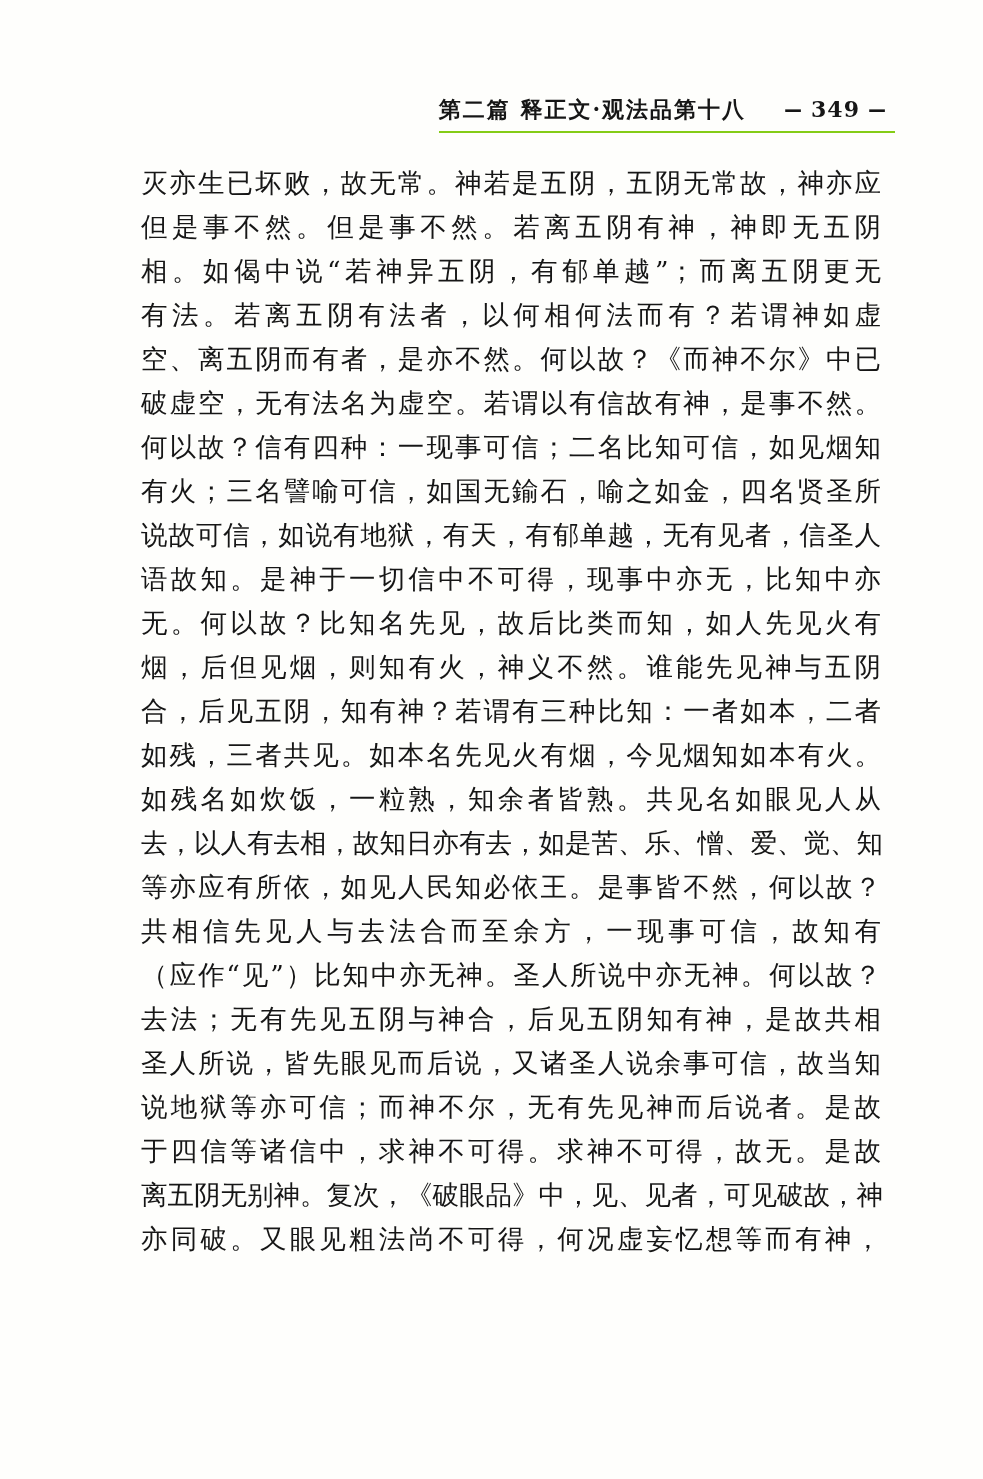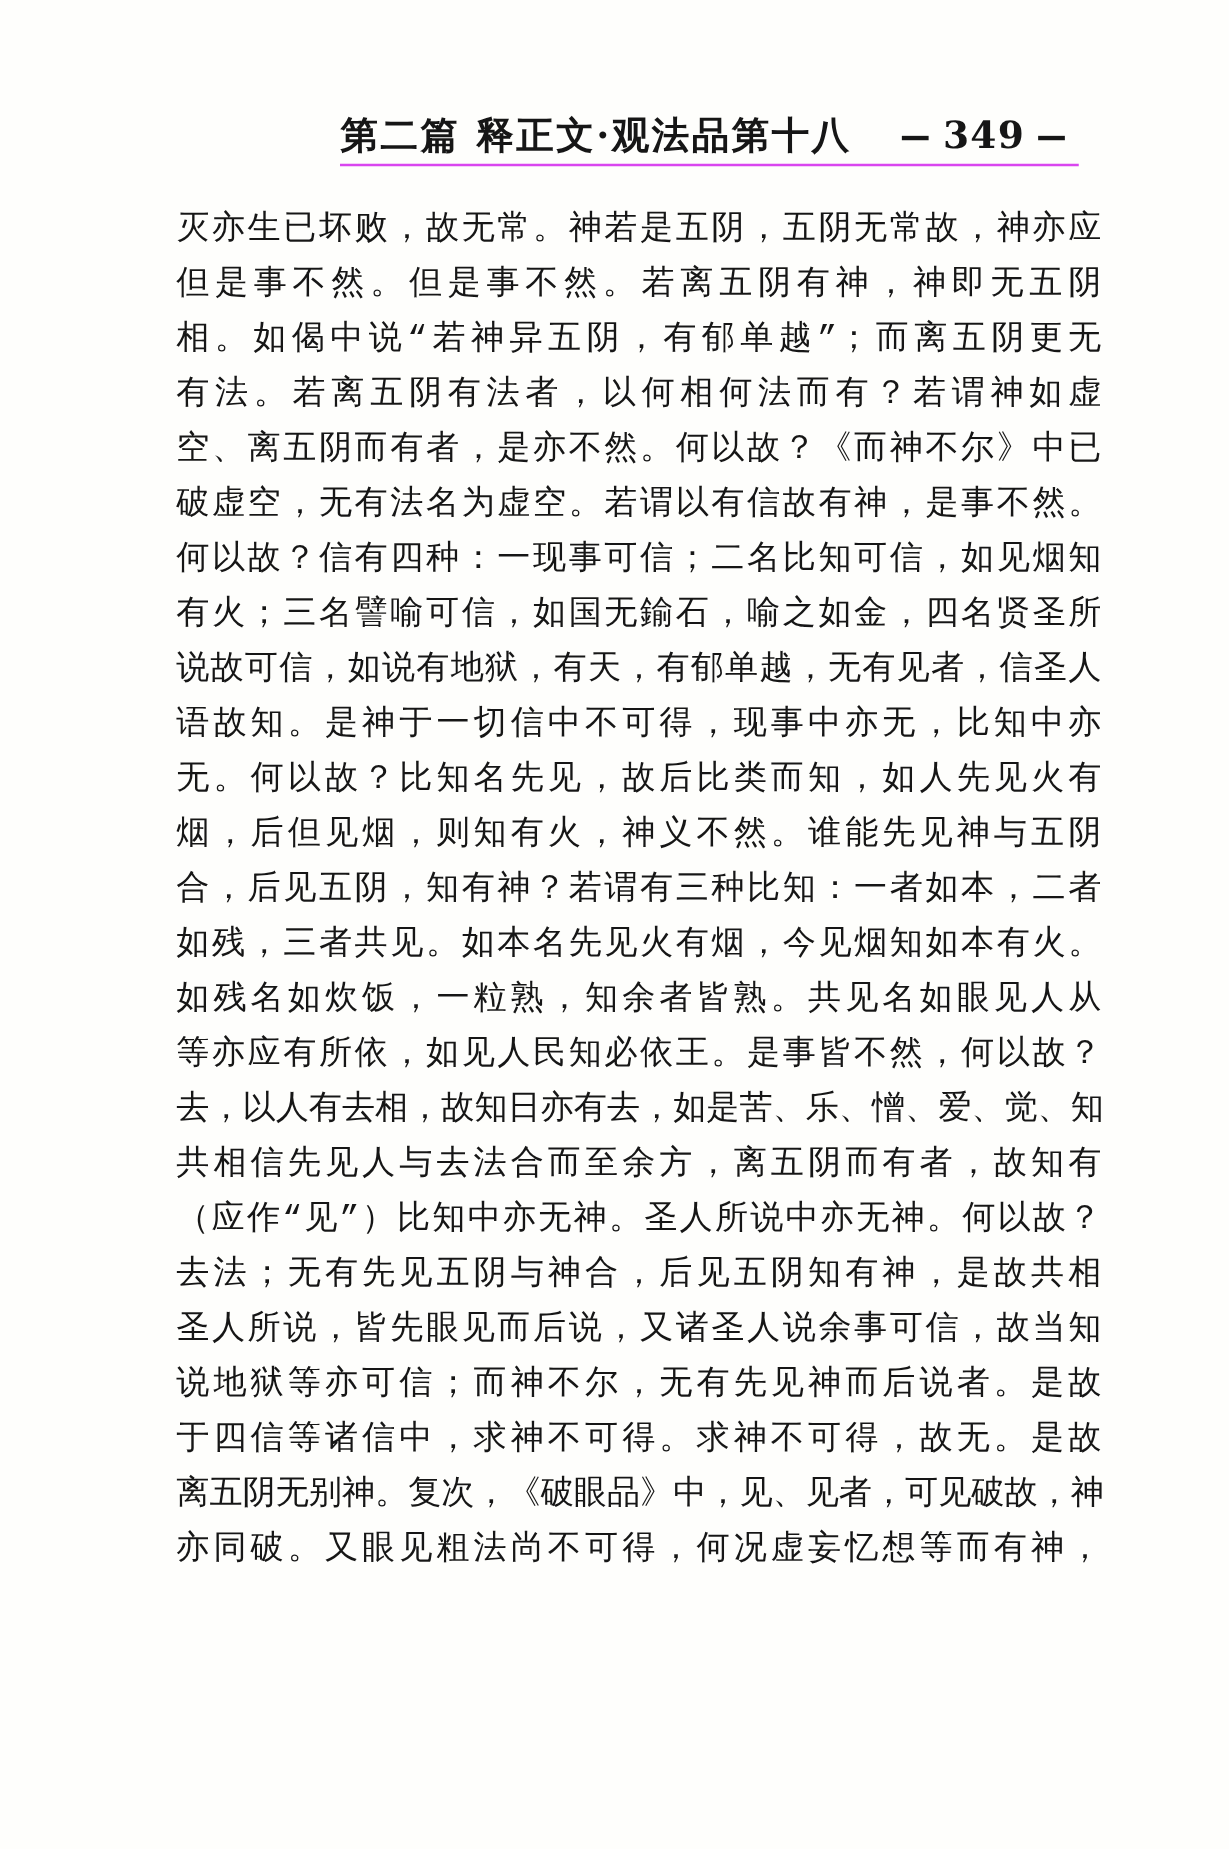--- a/index.html
+++ b/index.html
@@ -13,27 +13,27 @@
     height: 1479px;
     background: #fefefc;
     font-family: "DejaVu Serif", "Liberation Serif", serif;
     color: #161616;
     overflow: hidden;
   }
   
   .running-header {
     position: absolute;
     top: 94px;
-    right: 120px;
+    right: 88px;
     text-align: right;
-    font-size: 30px;
+    font-size: 22px;
     font-weight: bold;
     letter-spacing: 2px;
     white-space: nowrap;
-    border-bottom: 2px solid #d946ef;
+    border-bottom: 2px solid #84cc16;
     padding-bottom: 7px;
     line-height: 30px;
   }
   .running-header .head-title {
     display: inline-block;
   }
   .running-header .page-no {
     display: inline-block;
     margin-left: 30px;
     letter-spacing: 1px;
@@ -42,21 +42,20 @@
     display: inline-block;
     transform: scaleX(0.8);
     padding: 0 6px;
   }
   
   .body-text {
     position: absolute;
     left: 141px;
     top: 161px;
     width: 740px;
-    font-family: Liberation Mono, monospace;
   }
   .body-text .text-line {
     height: 44px;
     line-height: 44px;
     font-size: 26.5px;
     font-weight: 500;
     text-align: justify;
     text-align-last: justify;
     text-justify: inter-character;
     white-space: nowrap;
@@ -81,23 +80,23 @@
       <div class="text-line">破虚空，无有法名为虚空。若谓以有信故有神，是事不然。</div>
       <div class="text-line">何以故？信有四种：一现事可信；二名比知可信，如见烟知</div>
       <div class="text-line">有火；三名譬喻可信，如国无鍮石，喻之如金，四名贤圣所</div>
       <div class="text-line">说故可信，如说有地狱，有天，有郁单越，无有见者，信圣人</div>
       <div class="text-line">语故知。是神于一切信中不可得，现事中亦无，比知中亦</div>
       <div class="text-line">无。何以故？比知名先见，故后比类而知，如人先见火有</div>
       <div class="text-line">烟，后但见烟，则知有火，神义不然。谁能先见神与五阴</div>
       <div class="text-line">合，后见五阴，知有神？若谓有三种比知：一者如本，二者</div>
       <div class="text-line">如残，三者共见。如本名先见火有烟，今见烟知如本有火。</div>
       <div class="text-line">如残名如炊饭，一粒熟，知余者皆熟。共见名如眼见人从</div>
+      <div class="text-line">去，以人有去相，故知日亦有去，如是苦、乐、憎、爱、觉、知</div>
       <div class="text-line">等亦应有所依，如见人民知必依王。是事皆不然，何以故？</div>
-      <div class="text-line">去，以人有去相，故知日亦有去，如是苦、乐、憎、爱、觉、知</div>
-      <div class="text-line">共相信先见人与去法合而至余方，离五阴而有者，故知有</div>
+      <div class="text-line">共相信先见人与去法合而至余方，一现事可信，故知有</div>
       <div class="text-line">（应作“见”）比知中亦无神。圣人所说中亦无神。何以故？</div>
       <div class="text-line">去法；无有先见五阴与神合，后见五阴知有神，是故共相</div>
       <div class="text-line">圣人所说，皆先眼见而后说，又诸圣人说余事可信，故当知</div>
       <div class="text-line">说地狱等亦可信；而神不尔，无有先见神而后说者。是故</div>
       <div class="text-line">于四信等诸信中，求神不可得。求神不可得，故无。是故</div>
       <div class="text-line">离五阴无别神。复次，《破眼品》中，见、见者，可见破故，神</div>
       <div class="text-line">亦同破。又眼见粗法尚不可得，何况虚妄忆想等而有神，</div>
     </div>
 
 </div>

